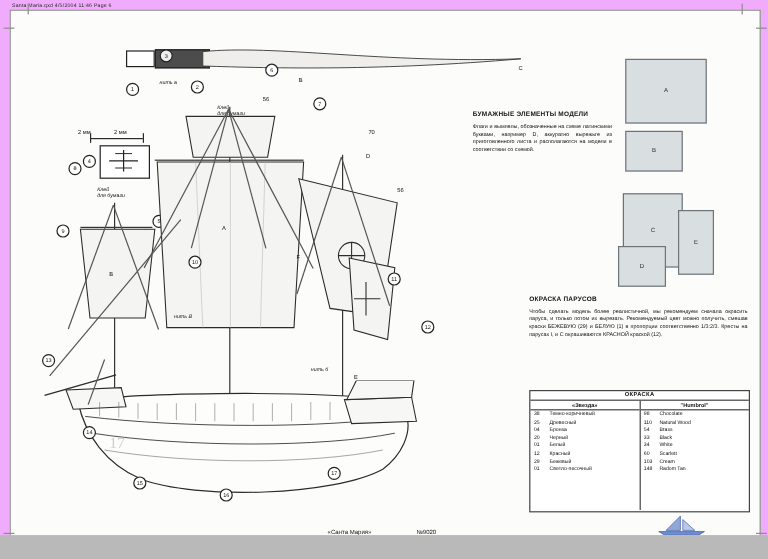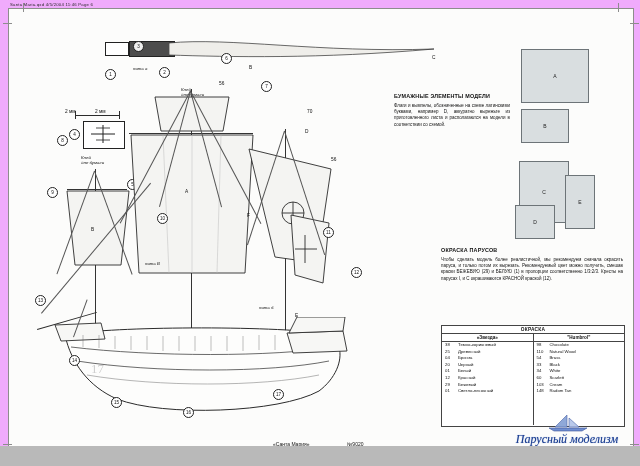--- a/index.html
+++ b/index.html
@@ -350,17 +350,16 @@
     <div class="foot" style="left:264px;bottom:12px;">«Санта Мария»</div>
     <div class="foot" style="left:338px;bottom:12px;">№9020</div>
     <div class="foot" style="right:16px;bottom:2px;">Лист 6</div>
 
     <div class="logo">
       <svg width="52" height="18" viewBox="0 0 52 18">
         <path d="M26,1 L26,13 L14,13 Z" fill="#8fa8d8" stroke="#4a63a8" stroke-width="0.6"></path>
         <path d="M28,4 L38,13 L28,13 Z" fill="#b9c9ea" stroke="#4a63a8" stroke-width="0.6"></path>
         <path d="M8,14 L46,14 L41,17 L13,17 Z" fill="#6f8ed0" stroke="#3d569c" stroke-width="0.6"></path>
       </svg>
-      <div class="lt">Парусный моделизм</div>
     </div>
 
   </div>
 </div>
 
 </body></html>

